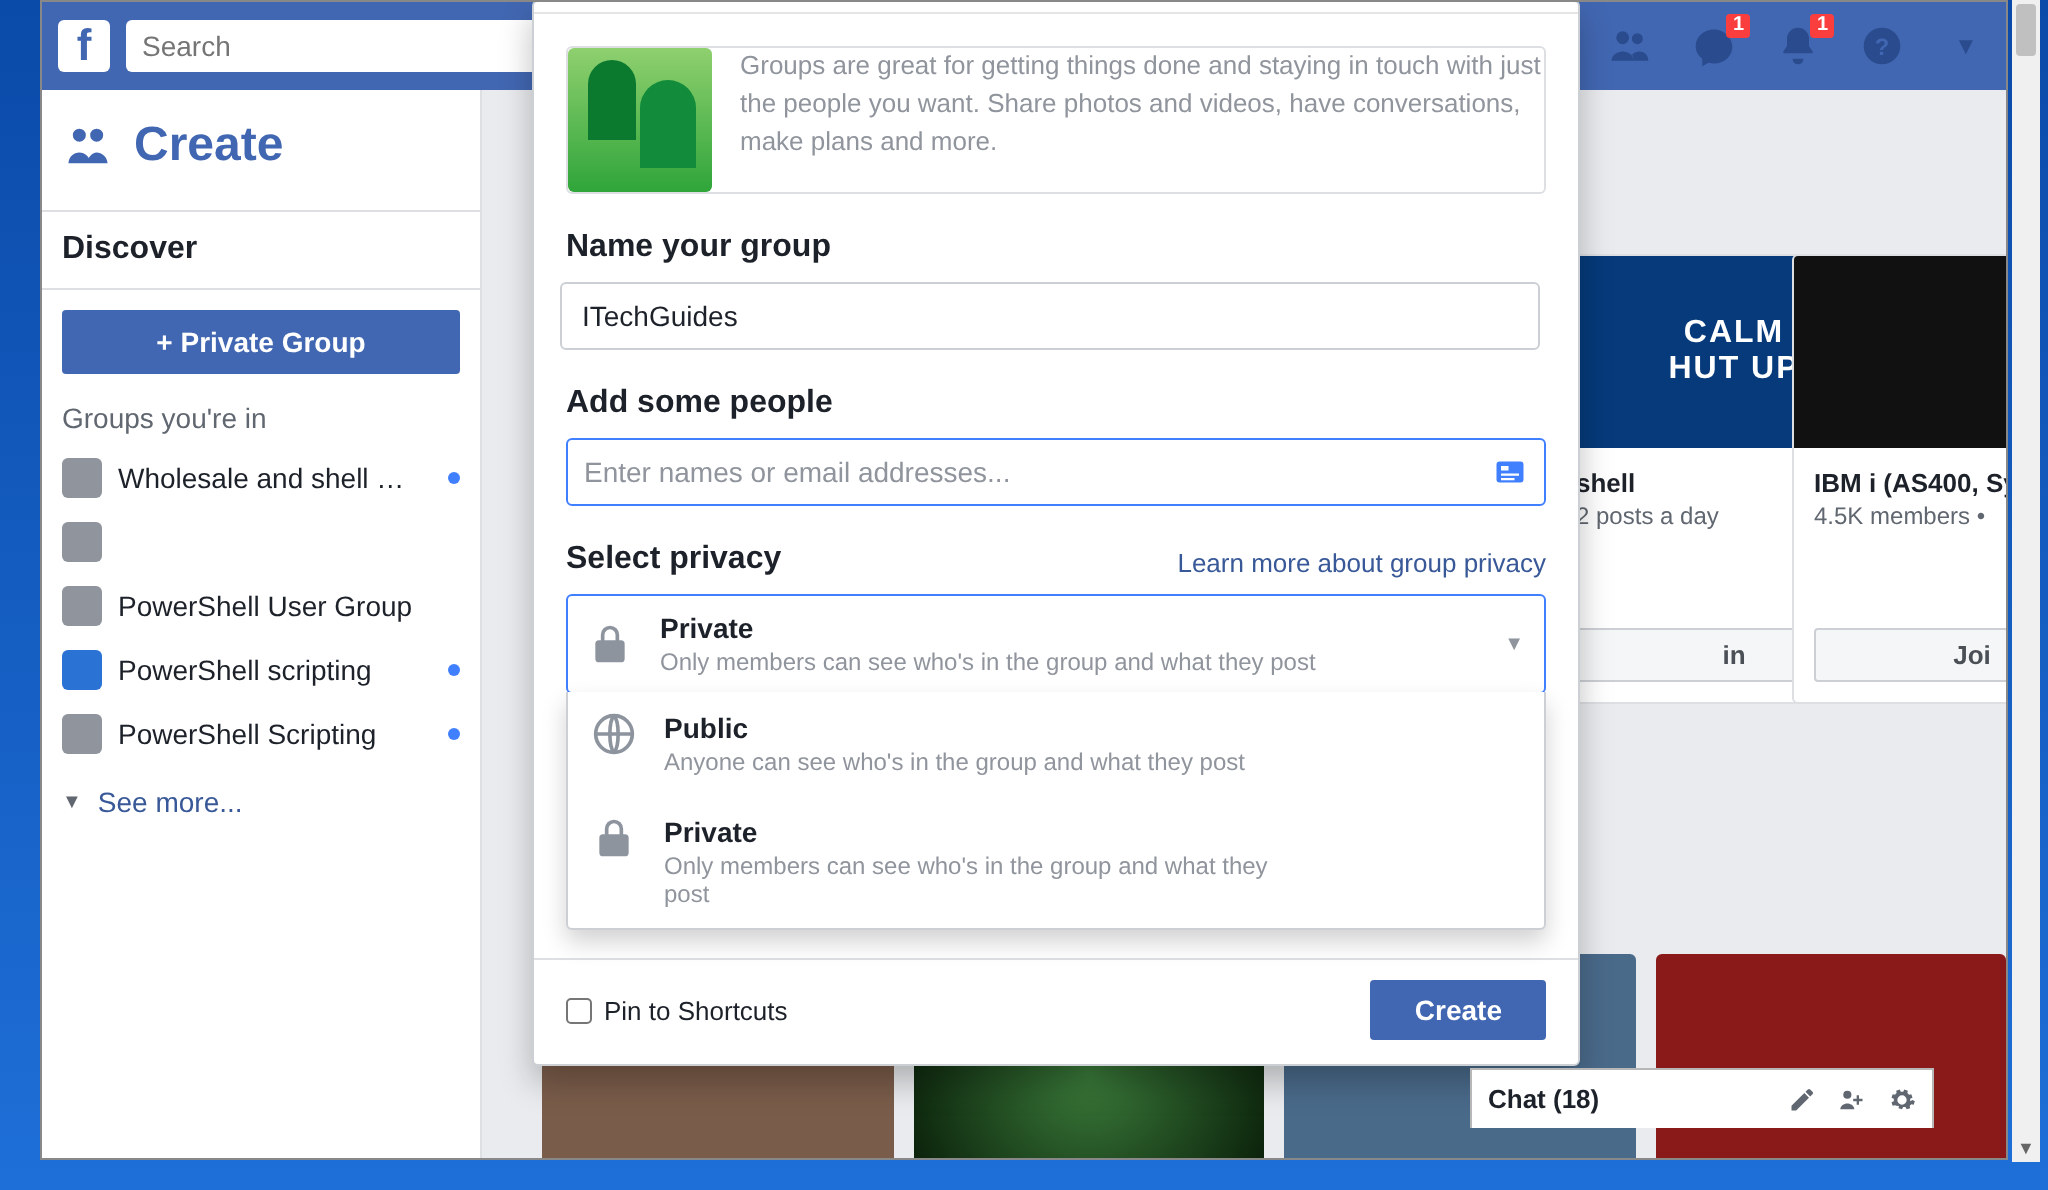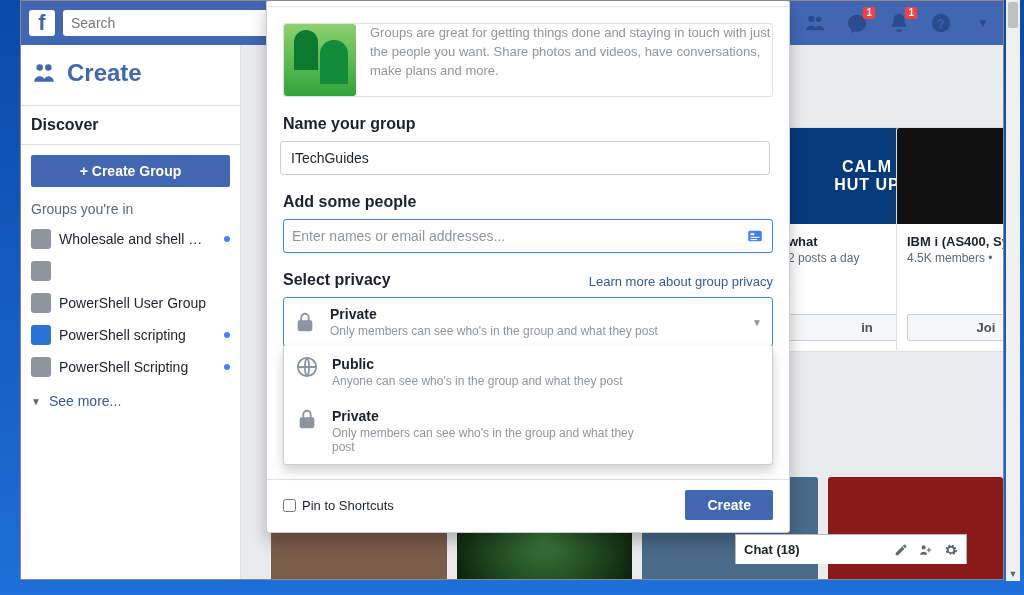--- a/index.html
+++ b/index.html
@@ -123,21 +123,21 @@
   </div>
 
   <div class="sidebar">
     <div class="sidebar-head">
       <svg viewBox="0 0 24 24">
           <path d="M8 10a3 3 0 100-6 3 3 0 000 6zm8 0a3 3 0 100-6 3 3 0 000 6zM3 20c0-3 2.5-5 5-5s5 2 5 5H3zm8.5 0c.3-2.4 2.3-5 4.5-5s5 2 5 5h-9.5z"></path>
         </svg>
       <span>Create</span>
     </div>
     <div class="discover">Discover</div>
-    <div class="create-btn">+ Create Group</div>
+    <div class="create-btn">+ Private Group</div>
     <div class="subhead">Groups you're in</div>
 
     <div class="grp-item">
         <div class="thumb"></div>
         <div class="txt">Wholesale and shell …</div>
         <div class="dot"></div>
       </div>
     <div class="grp-item">
         <div class="thumb"></div>
       </div>
@@ -162,21 +162,21 @@
       </div>
   </div>
 
   <div class="main">
     <div class="suggest-card" style="left:536px">
       <div class="img" style="display:flex;flex-direction:column;align-items:center;justify-content:center;color:#fff;font-weight:bold;letter-spacing:1px;">
           <div>CALM</div>
           <div>HUT UP</div>
         </div>
       <div class="body">
-        <div class="t">what</div>
+        <div class="t">shell</div>
         <div class="m">2 posts a day</div>
       </div>
       <div class="join">in</div>
     </div>
     <div class="suggest-card two" style="left:655px">
       <div class="img"></div>
       <div class="body">
         <div class="t">IBM i (AS400, System i) Gro</div>
         <div class="m">4.5K members •</div>
       </div>

